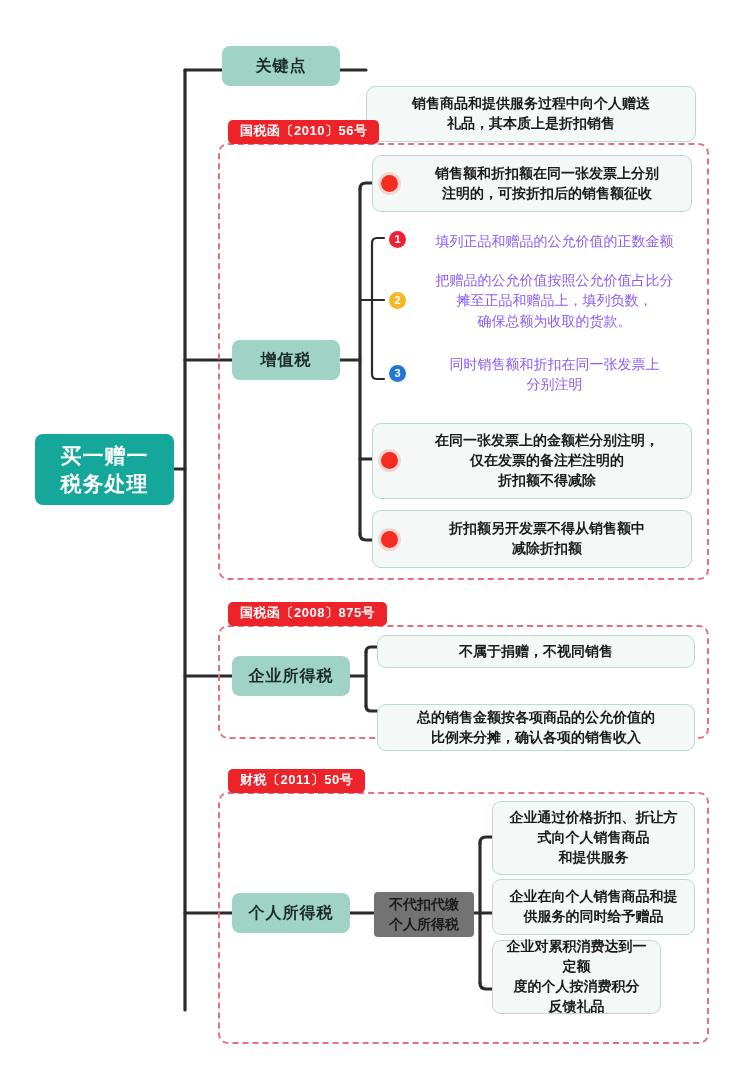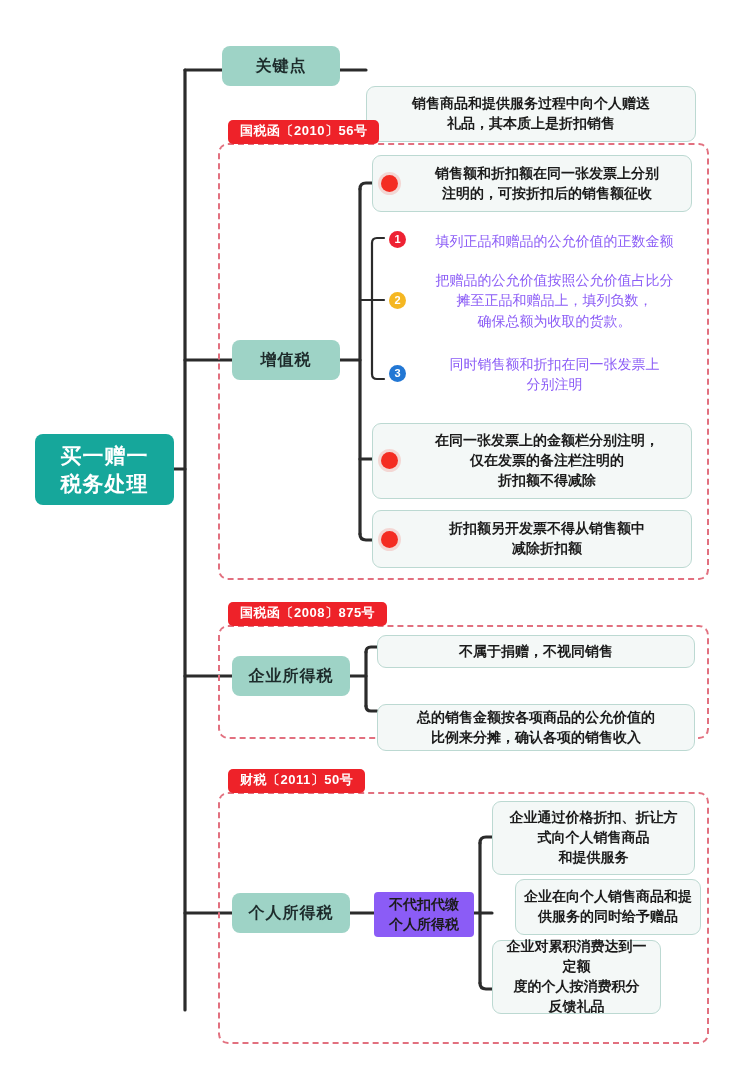--- a/index.html
+++ b/index.html
@@ -123,21 +123,21 @@
     font-size:11px;
     font-weight:bold;
     display:flex;
     align-items:center;
     justify-content:center;
     z-index:7;
     line-height:1;
   }
   .mid-label{
     position:absolute;
-    background:#8b5cf6;
+    background:#737373;
     border-radius:4px;
     font-weight:bold;
     font-size:14px;
     line-height:1.45;
     color:#1b1b1b;
     text-align:center;
     padding:2px 4px;
     z-index:5;
   }
 </style>
@@ -262,20 +262,20 @@
   <div class="branch-node" style="left:232px;top:893px;width:118px;height:40px;">
     <span>个人所得税</span>
   </div>
   <div class="mid-label" style="left:374px;top:892px;width:92px;">
     <span>不代扣代缴<br>个人所得税</span>
   </div>
 
   <div class="leaf" style="left:492px;top:801px;width:203px;height:74px;">
     <div class="leaf-text">企业通过价格折扣、折让方<br>式向个人销售商品<br>和提供服务</div>
   </div>
-  <div class="leaf" style="left:492px;top:879px;width:186px;height:56px;margin-left:23px;">
+  <div class="leaf" style="left:492px;top:879px;width:203px;height:56px;">
     <div class="leaf-text">企业在向个人销售商品和提<br>供服务的同时给予赠品</div>
   </div>
   <div class="leaf" style="left:492px;top:940px;width:169px;height:74px;">
     <div class="leaf-text">企业对累积消费达到一定额<br>度的个人按消费积分<br>反馈礼品</div>
   </div>
 
 </div>
 
 </body></html>

